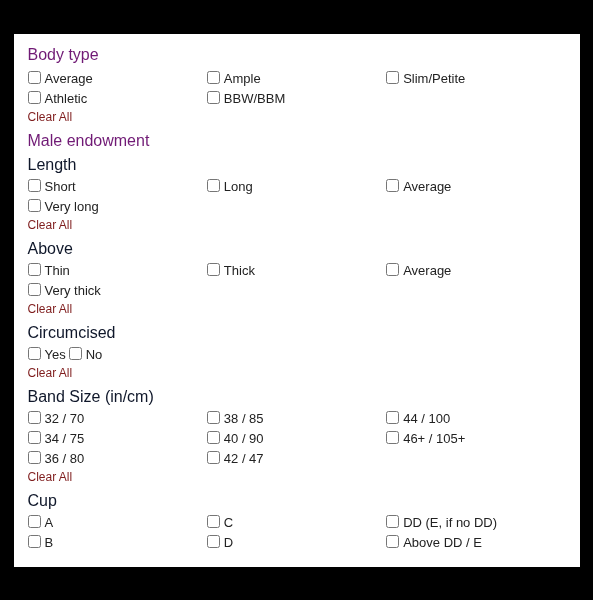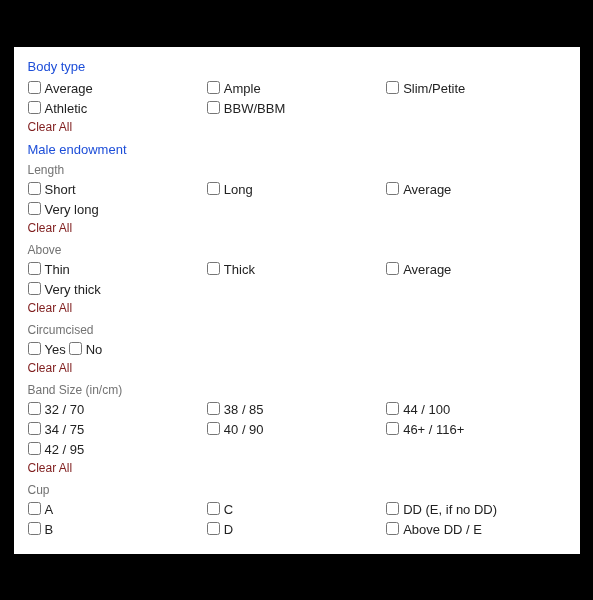--- a/index.html
+++ b/index.html
@@ -13,28 +13,28 @@
       font-size: 13px;
     }
     .container {
       background: #fff;
       border: 2px solid #000;
       width: 570px;
       padding: 12px 14px;
       color: #222;
     }
     .section-title {
-      font-size: 13px;
+      font-size: 16px;
       font-weight: normal;
       margin-bottom: 6px;
-      color: #1d4ed8;
+      color: #701a75;
     }
     .subsection-title {
-      font-size: 12px;
-      color: #737373;
+      font-size: 16px;
+      color: #0f172a;
       margin-bottom: 4px;
       margin-top: 2px;
     }
     .options-grid {
       display: grid;
       grid-template-columns: 1fr 1fr 1fr;
       gap: 3px 0;
       margin-bottom: 2px;
     }
     .option-item {
@@ -181,25 +181,29 @@
       <label class="option-item">
         <input type="checkbox" style="">
         <span>34 / 75</span>
       </label>
       <label class="option-item">
         <input type="checkbox" style="">
         <span>40 / 90</span>
       </label>
       <label class="option-item">
         <input type="checkbox" style="">
-        <span>46+ / 116+</span>
-      </label>
-      <label class="option-item">
-        <input type="checkbox" style="">
-        <span>42 / 95</span>
+        <span>46+ / 105+</span>
+      </label>
+      <label class="option-item">
+        <input type="checkbox" style="">
+        <span>36 / 80</span>
+      </label>
+      <label class="option-item">
+        <input type="checkbox" style="">
+        <span>42 / 47</span>
       </label>
     </div>
     <a class="clear-all">Clear All</a>
 
     <div class="subsection-title">Cup</div>
     <div class="options-grid">
       <label class="option-item">
         <input type="checkbox" style="">
         <span>A</span>
       </label>

